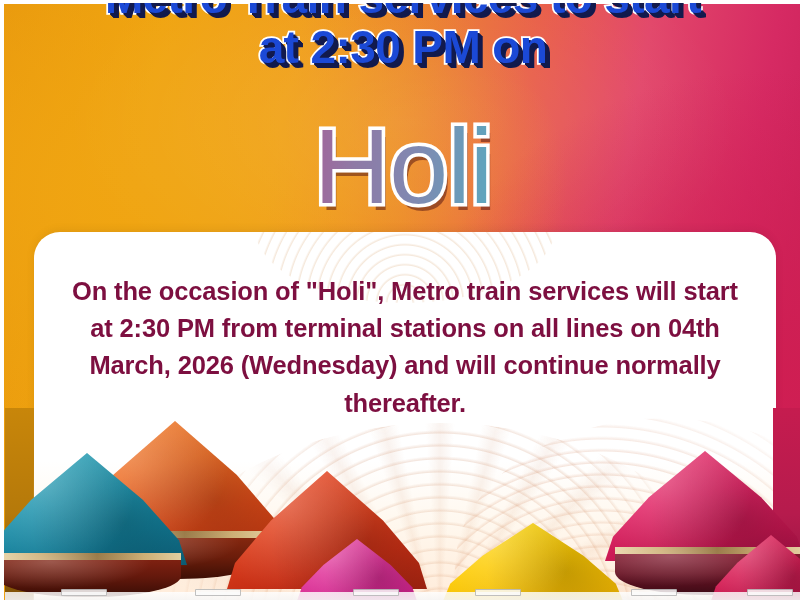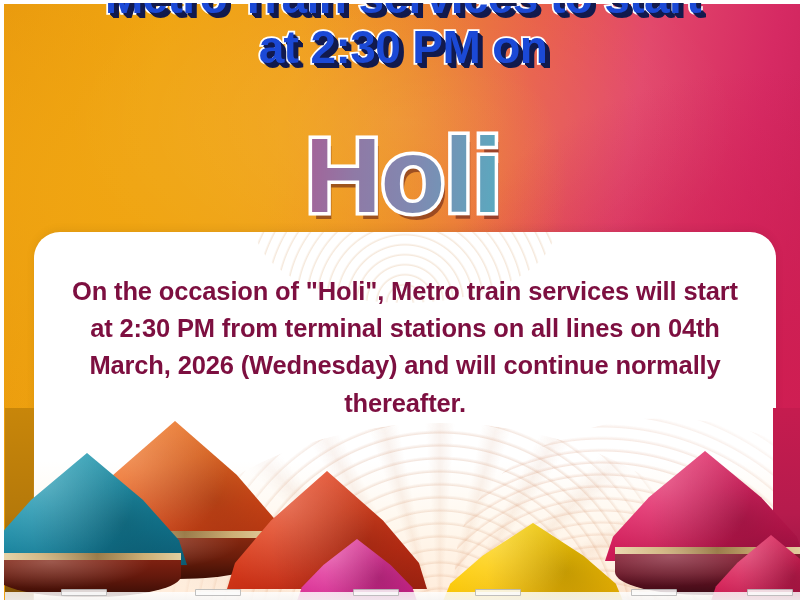--- a/index.html
+++ b/index.html
@@ -68,23 +68,23 @@
   
   .holi-wrap {
     position:absolute;
     top:92px; left:0; right:0;
     text-align:center;
     z-index:7;
     height:130px;
   }
   .holi-shadow, .holi, .holi-outline {
     position:absolute;
-    left:0; right:0; top:16px;
+    left:0; right:0; top:7px;
     font-size:106px;
-    font-weight:bold;
+    font-weight:normal;
     line-height:1.18;
     letter-spacing:-1px;
   }
   .holi-shadow {
     color:#5c1a14;
     transform:translate(4px,7px);
     opacity:0.55;
   }
   .holi-outline {
     color:transparent;

